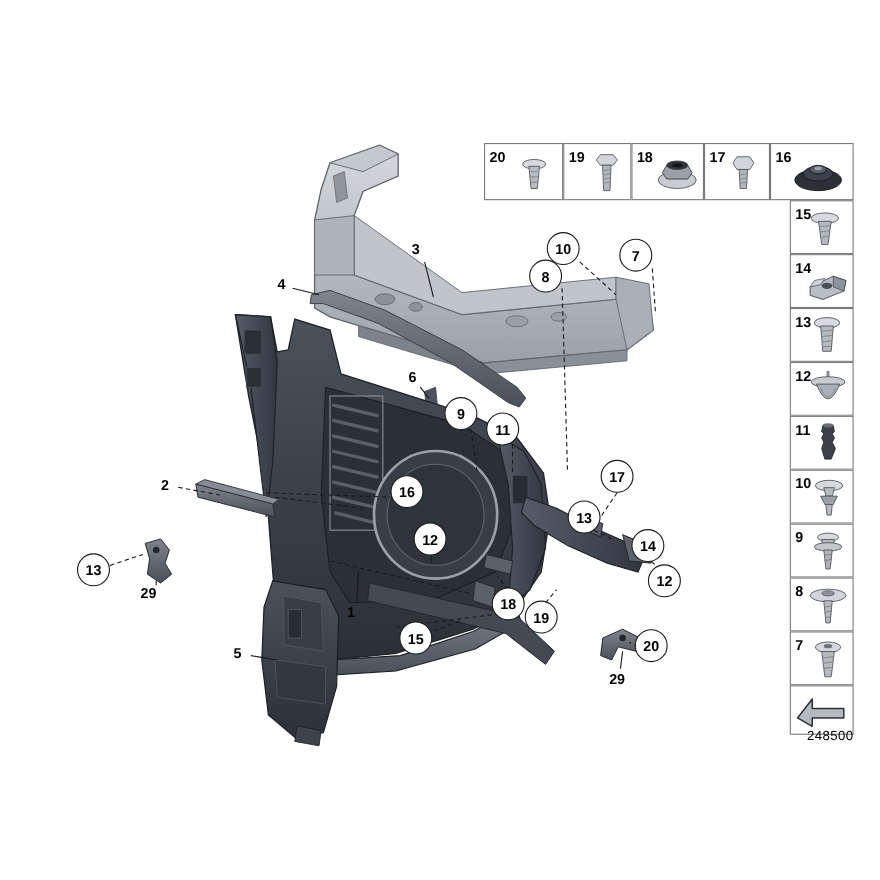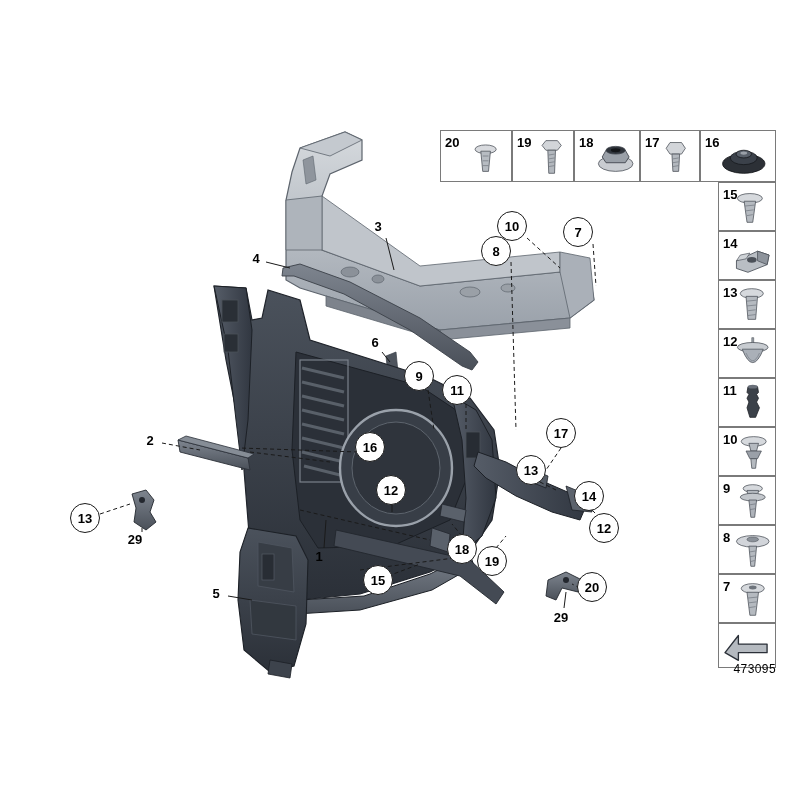--- a/index.html
+++ b/index.html
@@ -460,15 +460,15 @@
       </g>
     </svg>
   </div>
 
   <div class="partscell" style="left:718px; top:623px; width:58px; height:45px;">
     <svg class="partart" viewBox="0 0 58 45">
       <path d="M6 30 L20 12 L20 21 L50 21 L50 30 L20 30 L20 38 Z" fill="#b5bac0" stroke="#2b3038" stroke-width="1.4" stroke-linejoin="round"></path>
     </svg>
   </div>
 
-  <div class="diagramcode">473095</div>
+  <div class="diagramcode">248500</div>
 
 </div>
 
 </body></html>

